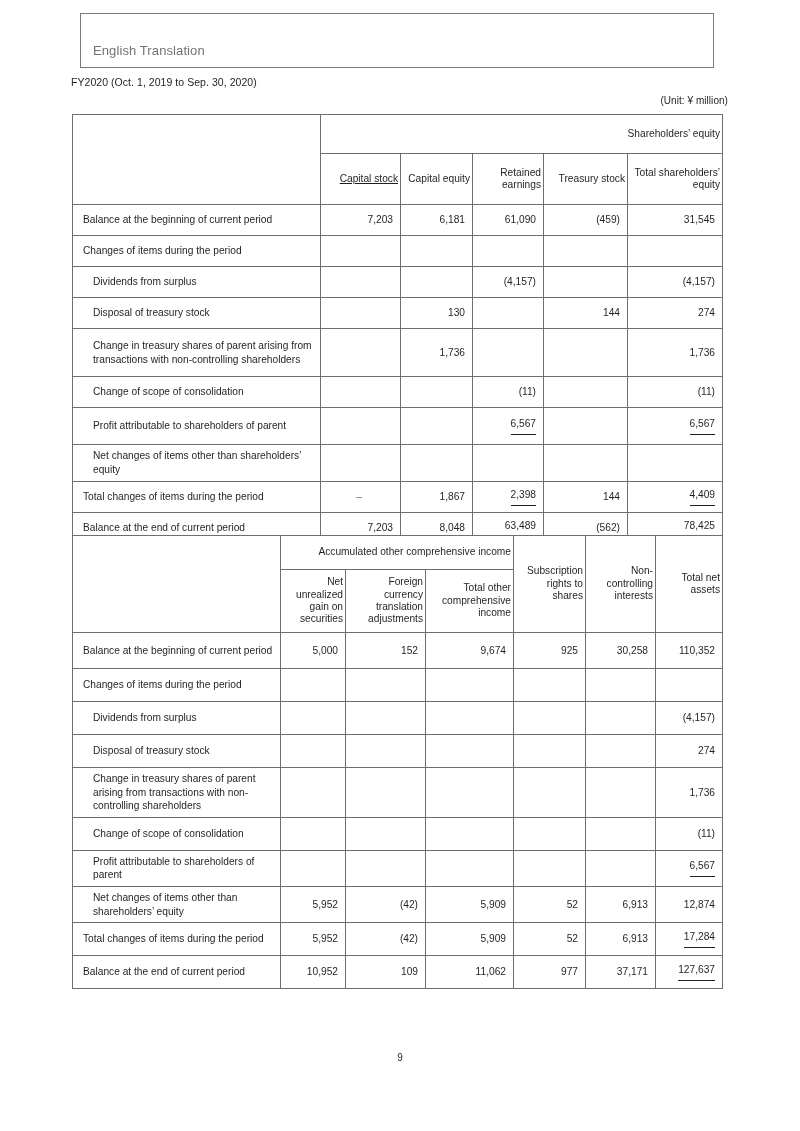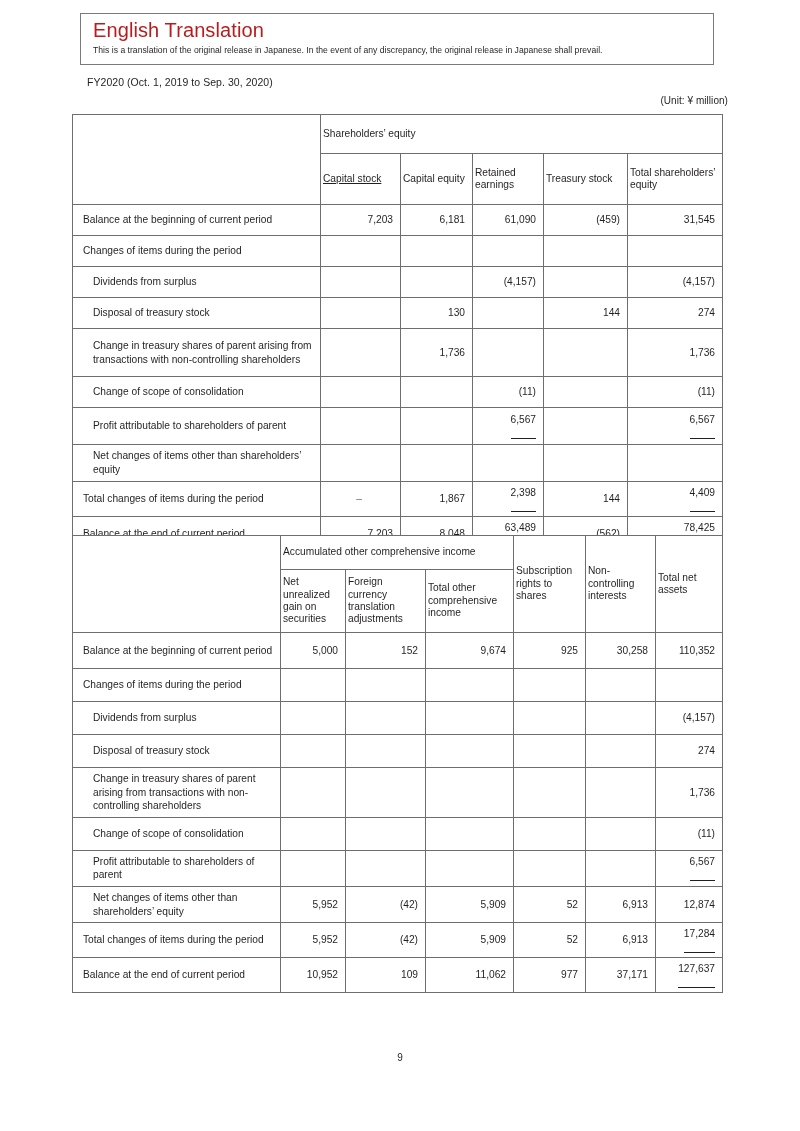--- a/index.html
+++ b/index.html
@@ -27,41 +27,41 @@
   .translation-box {
     position: absolute;
     left: 80px;
     top: 13px;
     width: 634px;
     box-sizing: border-box;
     border: 1px solid #7a7a7a;
     padding: 7px 10px 7px 12px;
   }
   .translation-title {
-    font-size: 20px;
+    font-size: 13px;
     line-height: 19px;
-    color: #b91c1c;
+    color: #737373;
     letter-spacing: 0.1px;
+    margin-top: 20px;
   }
   .translation-sub {
     font-size: 8.6px;
     line-height: 13px;
     margin-top: 4px;
     color: #231f20;
     letter-spacing: 0.02px;
   }
 
   
   .period-line {
     position: absolute;
     left: 71px;
     top: 76px;
     font-size: 10.5px;
     letter-spacing: 0.05px;
-    margin-left: 16px;
   }
   .unit-line {
     position: absolute;
     right: 72px;
     top: 95px;
     font-size: 10px;
     letter-spacing: 0.05px;
   }
 
   
@@ -73,41 +73,41 @@
     color: #231f20;
   }
   table.fin td, table.fin th {
     border: 1px solid #6e6e6e;
     padding: 0;
     font-weight: normal;
     vertical-align: middle;
     background: #ffffff;
   }
   .hdr {
-    text-align: left;
+    text-align: right;
     line-height: 12.4px;
     padding: 3px 2px !important;
   }
   .rowlabel {
     text-align: left;
     padding: 4px 6px 4px 10px !important;
     line-height: 13.6px;
   }
   .rowlabel.indent {
     padding-left: 20px !important;
   }
   .num {
     text-align: right;
     padding: 4px 7px 4px 4px !important;
     line-height: 13.6px;
     white-space: nowrap;
   }
   .num.u > span.v {
     border-bottom: 1px solid #231f20;
-    padding-bottom: 12px;
+    padding-bottom: 4px;
     display: inline-block;
     line-height: 12px;
   }
   .num.dash {
     text-align: center;
     color: #6f6f6f;
   }
 
   
   #table1 {
@@ -132,21 +132,20 @@
     font-size: 10px;
   }
 </style>
 </head>
 <body>
 
 <div class="page">
 
   <div class="translation-box">
     <div class="translation-title">English Translation</div>
-    <div class="translation-sub">This is a translation of the original release in Japanese. In the event of any discrepancy, the original release in Japanese shall prevail.</div>
   </div>
 
   <div class="period-line">FY2020 (Oct. 1, 2019 to Sep. 30, 2020)</div>
   <div class="unit-line">(Unit: ¥ million)</div>
 
   <table class="fin" id="table1">
     <colgroup>
       <col style="width:248px">
       <col style="width:80px">
       <col style="width:72px">

